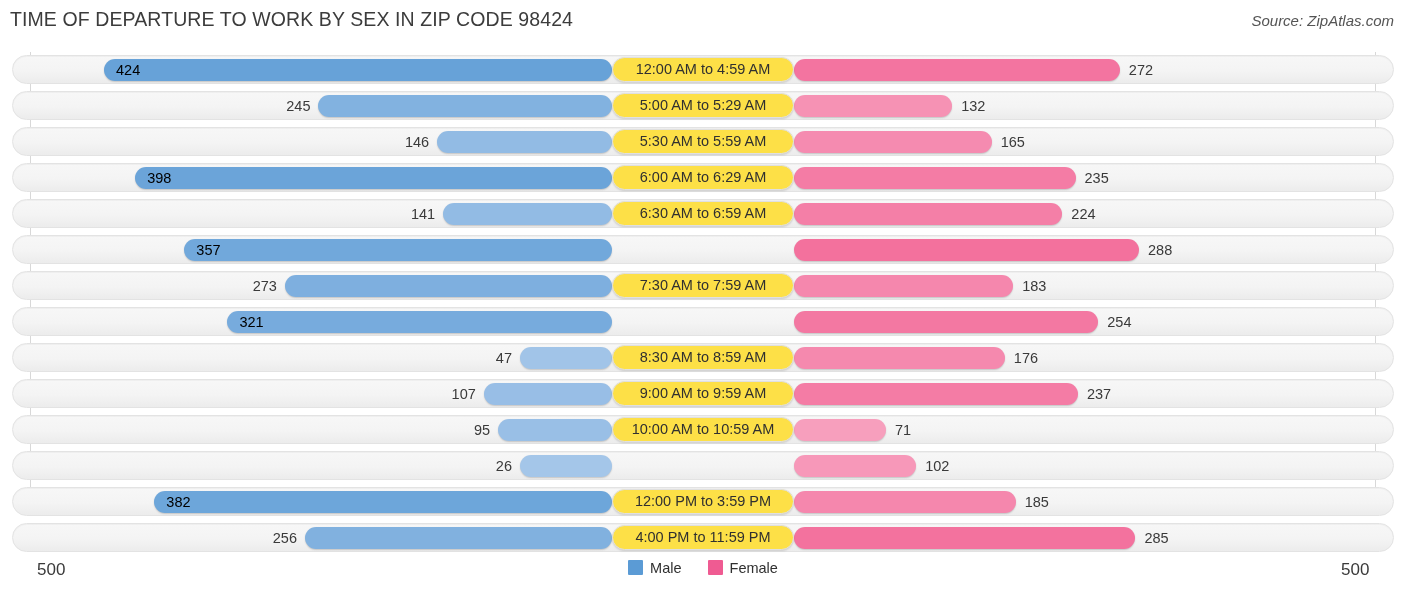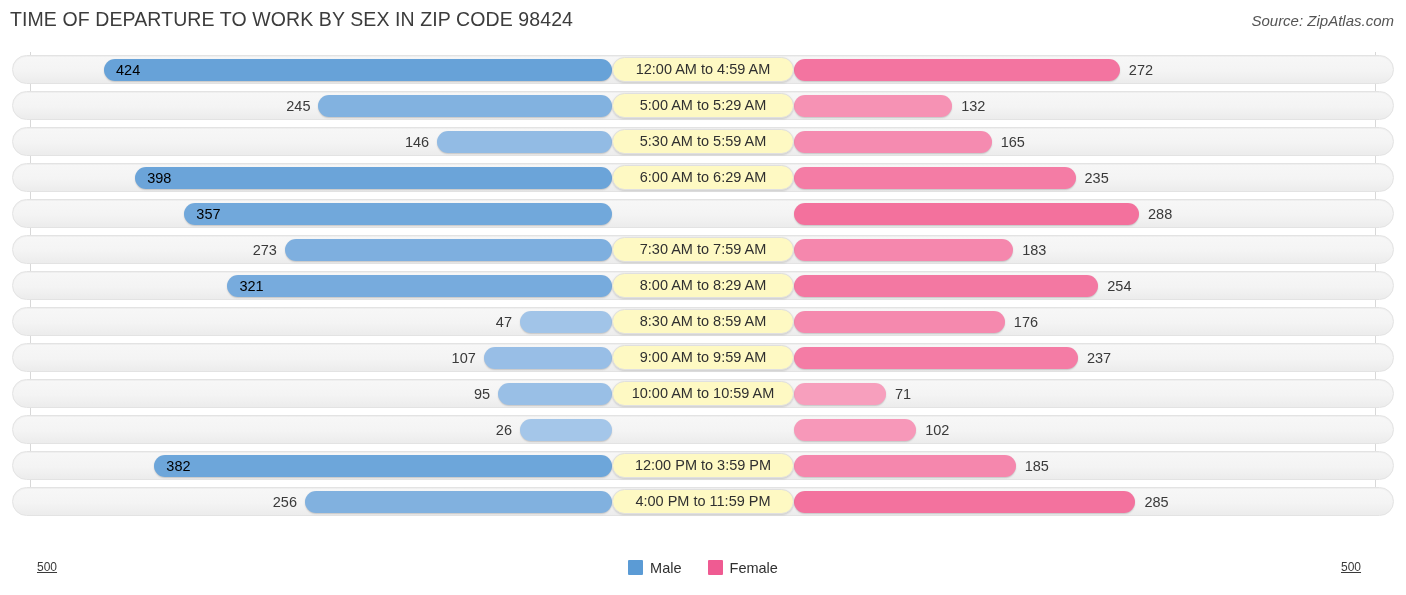--- a/index.html
+++ b/index.html
@@ -109,21 +109,21 @@
     color: #000000;
   }
 
   
   .center-pill {
     position: absolute;
     left: 612px;
     width: 182px;
     top: 5px;
     height: 25px;
-    background: #fef9c3;
+    background: #fde047;
     border: 1px solid #e0e0e0;
     border-radius: 13px;
     box-sizing: border-box;
     text-align: center;
     line-height: 23px;
     font-size: 14.5px;
     color: #303030;
     white-space: nowrap;
     box-shadow: 0 1px 2px rgba(0,0,0,0.14);
     z-index: 5;
@@ -133,23 +133,22 @@
   #footer {
     position: absolute;
     left: 0;
     top: 556px;
     width: 1406px;
     height: 39px;
   }
   .axis-cap {
     position: absolute;
     top: 4px;
-    font-size: 12px;
+    font-size: 17px;
     color: #3a3a3a;
-    text-decoration: underline;
   }
   #axis-left  { left: 37px; }
   #axis-right { left: 1341px; }
 
   #legend {
     position: absolute;
     left: 0;
     top: 4px;
     width: 1406px;
     text-align: center;
@@ -211,38 +210,45 @@
       <div class="row">
         <div class="track"></div>
         <div class="bar bar-male" style="left: 135.196px; width: 476.804px; background: rgb(107, 164, 217);"></div>
         <div class="val val-in" style="left: 147.196px;">398</div>
         <div class="center-pill">6:00 AM to 6:29 AM</div>
         <div class="bar bar-female" style="left: 794px; width: 281.53px; background: rgb(244, 124, 165);"></div>
         <div class="val" style="left: 1084.53px;">235</div>
       </div>
       <div class="row">
         <div class="track"></div>
+        <div class="bar bar-male" style="left: 443.082px; width: 168.918px; background: rgb(146, 187, 228);"></div>
+        <div class="val" style="left: 435.082px; transform: translateX(-100%);">141</div>
+        <div class="center-pill">6:30 AM to 6:59 AM</div>
+        <div class="bar bar-female" style="left: 794px; width: 268.352px; background: rgb(244, 127, 167);"></div>
+        <div class="val" style="left: 1071.35px;">224</div>
+      </div>
+      <div class="row">
+        <div class="track"></div>
         <div class="bar bar-male" style="left: 184.314px; width: 427.686px; background: rgb(113, 168, 219);"></div>
         <div class="val val-in" style="left: 196.314px;">357</div>
         <div class="bar bar-female" style="left: 794px; width: 345.024px; background: rgb(243, 113, 157);"></div>
         <div class="val" style="left: 1148.02px;">288</div>
       </div>
       <div class="row">
         <div class="track"></div>
         <div class="bar bar-male" style="left: 284.946px; width: 327.054px; background: rgb(126, 175, 223);"></div>
         <div class="val" style="left: 276.946px; transform: translateX(-100%);">273</div>
         <div class="center-pill">7:30 AM to 7:59 AM</div>
         <div class="bar bar-female" style="left: 794px; width: 219.234px; background: rgb(245, 135, 173);"></div>
         <div class="val" style="left: 1022.23px;">183</div>
       </div>
       <div class="row">
         <div class="track"></div>
         <div class="bar bar-male" style="left: 227.442px; width: 384.558px; background: rgb(119, 171, 221);"></div>
         <div class="val val-in" style="left: 239.442px;">321</div>
-        <div class="center-pill">8:00 AM to 8:29 AM</div>
         <div class="bar bar-female" style="left: 794px; width: 304.292px; background: rgb(243, 120, 162);"></div>
         <div class="val" style="left: 1107.29px;">254</div>
       </div>
       <div class="row">
         <div class="track"></div>
         <div class="bar bar-male" style="left: 520px; width: 92px; background: rgb(161, 196, 232);"></div>
         <div class="val" style="left: 512px; transform: translateX(-100%);">47</div>
         <div class="center-pill">8:30 AM to 8:59 AM</div>
         <div class="bar bar-female" style="left: 794px; width: 210.848px; background: rgb(245, 137, 174);"></div>
         <div class="val" style="left: 1013.85px;">176</div>

